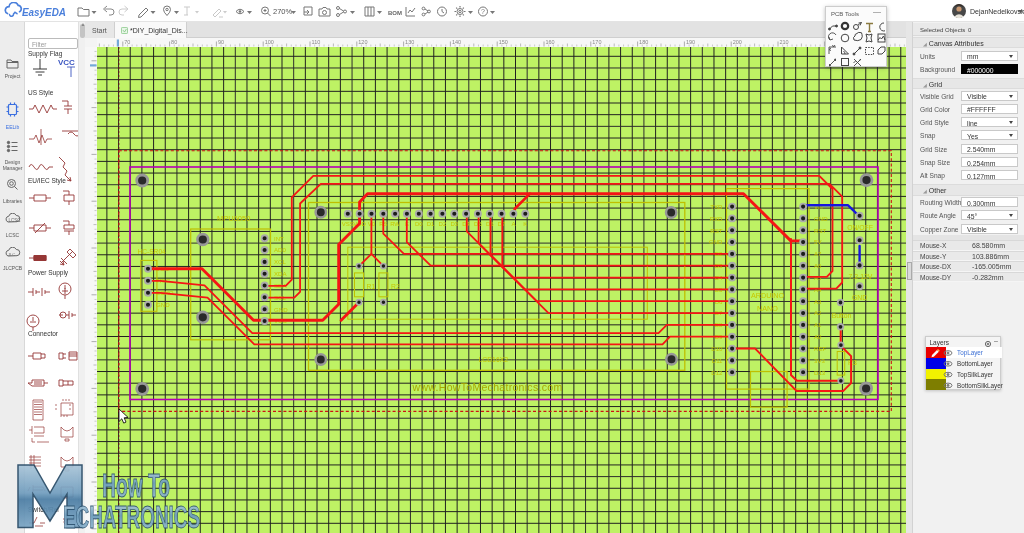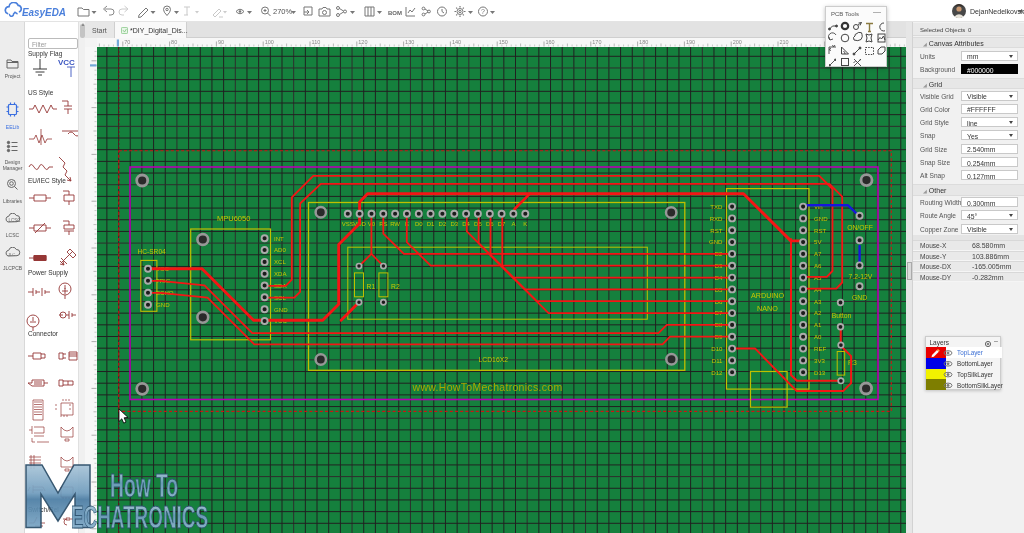--- a/index.html
+++ b/index.html
@@ -20,42 +20,42 @@
 
   
   #lpanel { left:25px; top:22px; width:60px; height:511px; background:#fff; }
   #lpanel .sec { position:absolute; left:3px; font-size:6.5px; color:#333; }
   #lscroll { position:absolute; left:78px; top:22px; width:7px; height:511px; background:#f0f0f0; border-left:1px solid #e0e0e0; }
 
   
   #corner { left:85px; top:38px; width:11.5px; height:8.5px; background:#f4f4f4; }
   #topruler { left:96.5px; top:38px; width:809.5px; height:8.5px; background:#f7f7f7; }
   #leftruler { left:85px; top:46.5px; width:11.5px; height:486.5px; background:#f7f7f7; }
-  #canvas { left:96.5px; top:46.5px; width:809.5px; height:486.5px; background:#15803d; }
+  #canvas { left:96.5px; top:46.5px; width:809.5px; height:486.5px; background:#bef264; }
   #gridsvg, #pcbsvg { position:absolute; left:0; top:0; }
   #topruler svg, #leftruler svg, svg { display:block; }
 
   
   #rpanel { left:906px; top:22px; width:118px; height:511px; background:#f1f1f1; font-size:7px; color:#555; }
   #rpanel .hdr { position:absolute; left:7px; width:111px; height:11.5px; background:#e7e7e7; border-top:1px solid #dcdcdc; border-bottom:1px solid #dcdcdc; color:#333; padding:2px 0 0 10px; font-size:7px; }
   #rpanel .lbl { position:absolute; left:14px; font-size:6.6px; }
   #rpanel .box { position:absolute; left:55px; width:56.5px; height:10px; background:#fff; border:1px solid #c9c9c9; font-size:6.8px; color:#333; padding:1.5px 0 0 5px; }
   #rpanel .dar { position:absolute; right:4px; top:3px; width:0; height:0; border-left:2.5px solid transparent; border-right:2.5px solid transparent; border-top:3.5px solid #444; }
   #rscroll { position:absolute; left:0; top:0; width:7px; height:511px; background:#e6e6e6; border-right:1px solid #d2d2d2; }
 
   
   #pcbtools { left:825px; top:6px; width:62px; height:61px; background:#fbfbfb; border:1px solid #ccc; box-shadow:0 1px 4px rgba(0,0,0,.25); }
   #pcbtools .ttl { position:absolute; left:5px; top:3.5px; font-size:6px; color:#555; }
   #layers { left:925px; top:335.5px; width:76px; height:54px; background:#f4f4f4; border:1px solid #ccc; box-shadow:0 1px 3px rgba(0,0,0,.2); }
   #layers .row { position:absolute; left:0; width:76px; height:10.8px; }
   #layers .sw { position:absolute; left:0; top:0; width:19.5px; height:10.8px; }
   #layers .lab { position:absolute; left:31px; top:2.2px; font-size:6.3px; color:#333; }
 
   
-  #wm { left:16px; top:458px; width:260px; height:75px; pointer-events:none; }
+  #wm { left:8px; top:458px; width:260px; height:75px; pointer-events:none; }
 </style>
 </head>
 <body>
 <div id="app">
 
   <div id="toolbar" class="abs">
     <svg class="abs" style="left:4px;top:2px" width="72" height="18" viewBox="0 0 72 18">
       <path d="M3.5 11.5 a3.6 3.6 0 0 1 1.5-6.9 a4.8 4.8 0 0 1 9.2-1.2 a3.4 3.4 0 0 1 1.4 6.3" fill="none" stroke="#4a7fdb" stroke-width="1.7" stroke-linecap="round"></path>
       <path d="M5.5 12.5 a2 2 0 1 0 4-.5 l1.5-1.8 2 1.5" fill="none" stroke="#4a7fdb" stroke-width="1.5" stroke-linecap="round"></path>
       <text x="18" y="13.5" font-size="11.5" font-style="italic" font-weight="bold" fill="#4a7fdb" textLength="44" lengthAdjust="spacingAndGlyphs">EasyEDA</text>

